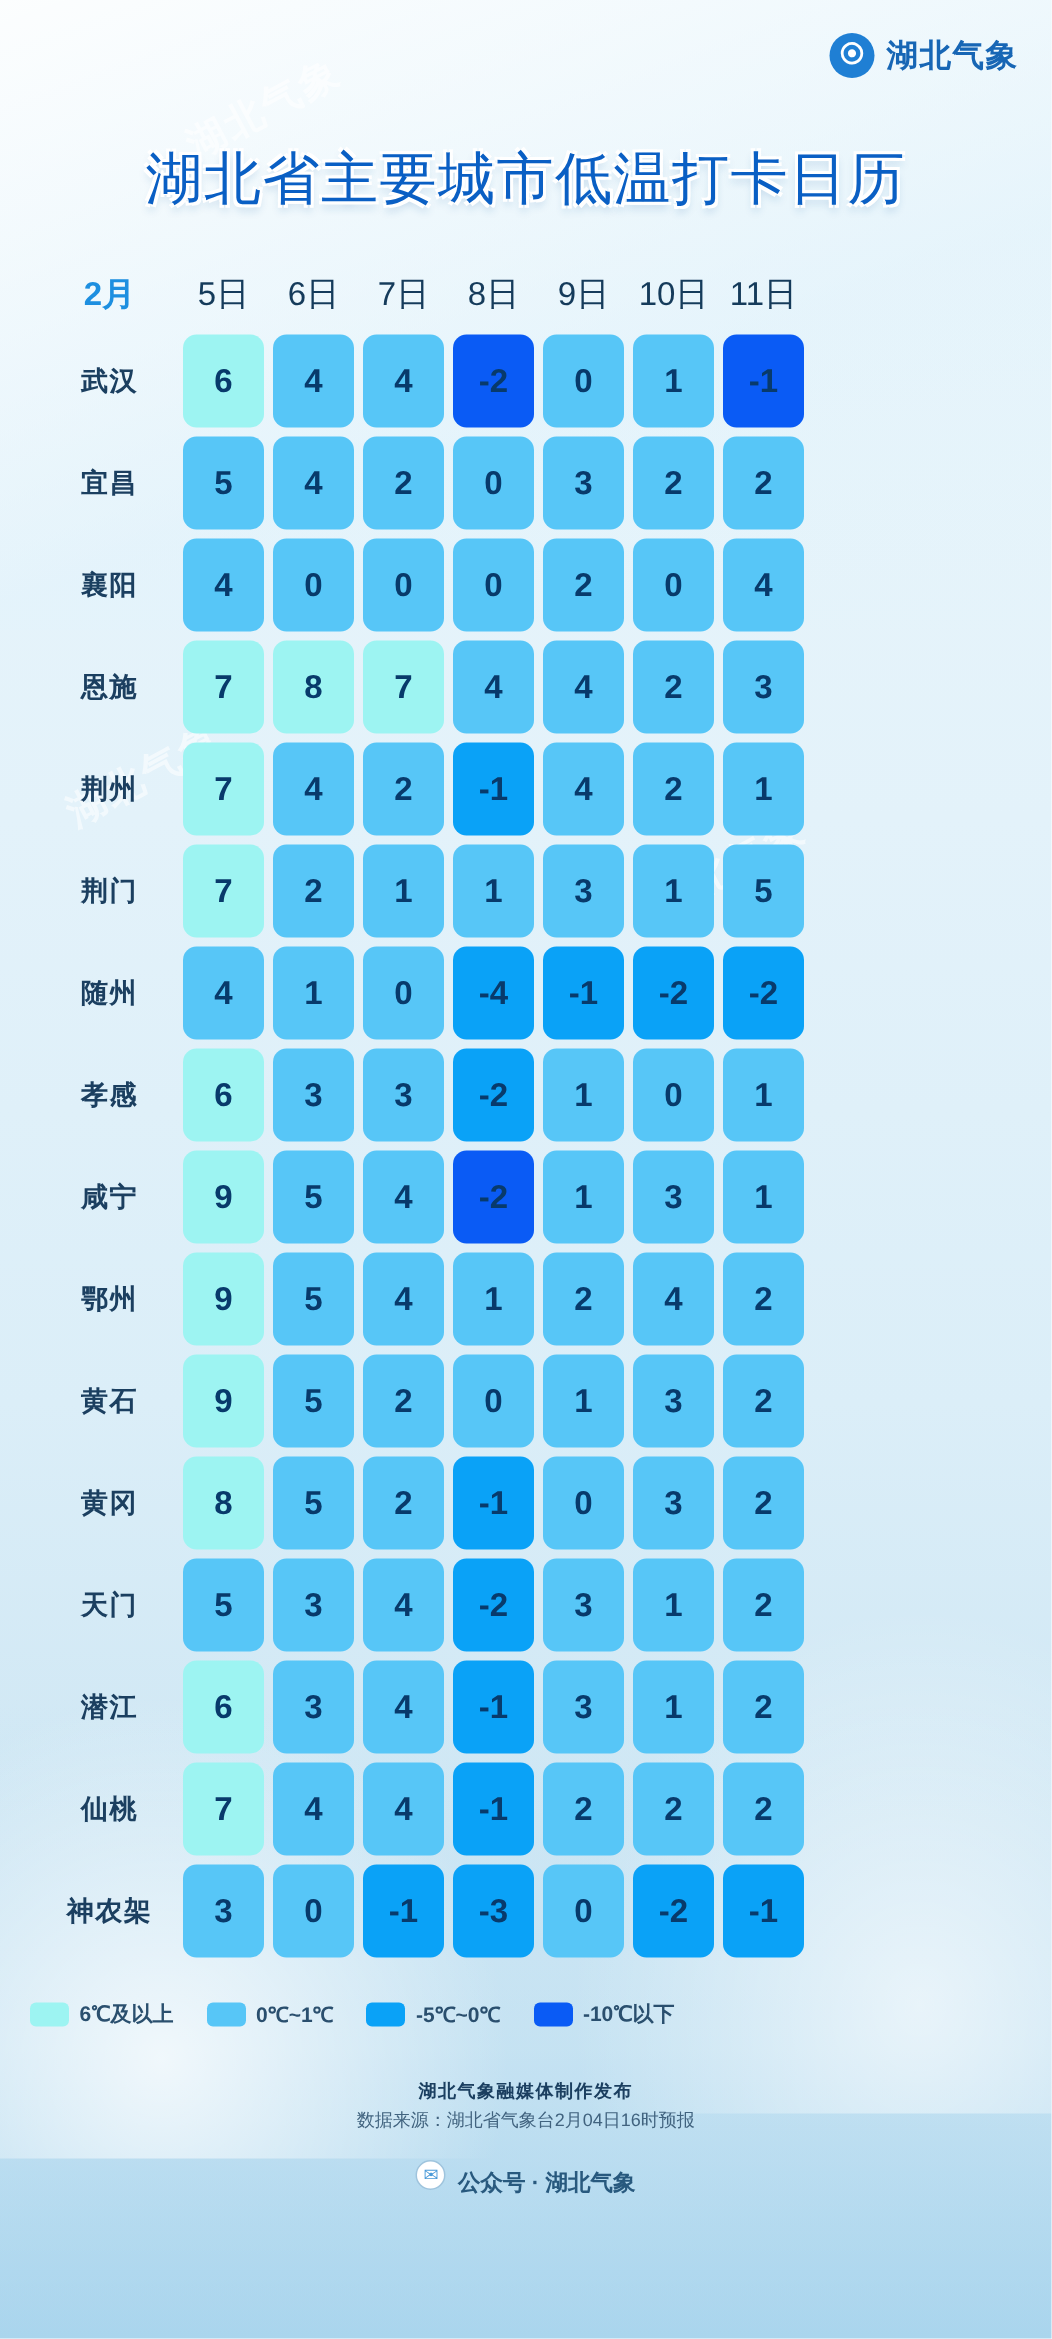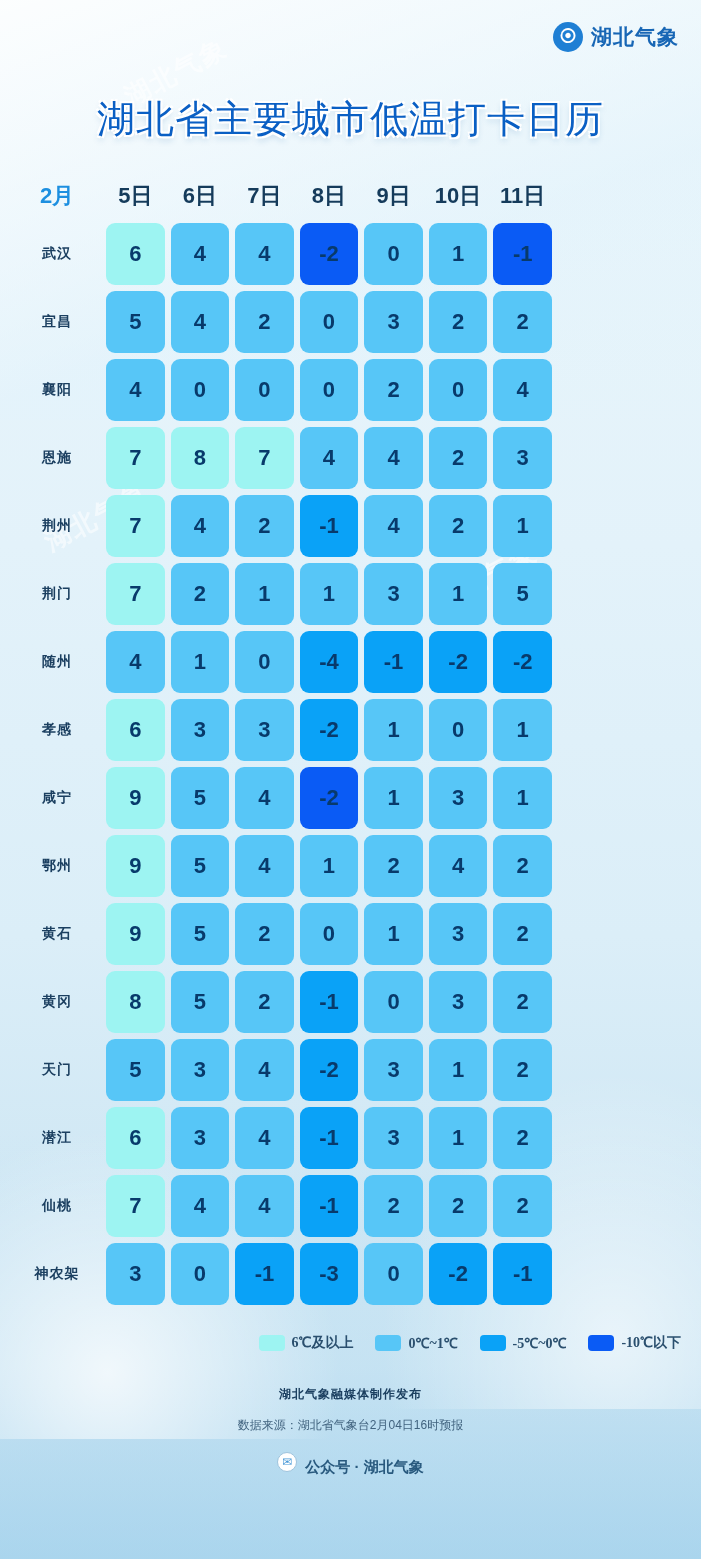--- a/index.html
+++ b/index.html
@@ -82,47 +82,47 @@
       2px 2px 0 #ffffff,
       -2px 2px 0 #ffffff,
       2px -2px 0 #ffffff,
       -2px -2px 0 #ffffff,
       0 4px 6px rgba(20,90,160,0.25);
     margin: 8px 0 30px 0;
   }
   .grid {
     position: relative;
     width: 566px;
-    padding: 0 8px;
+    padding: 0 24px;
   }
   table.cal {
     width: 100%;
     border-collapse: separate;
     border-spacing: 6px 6px;
     table-layout: fixed;
   }
   table.cal th.monthcell {
     width: 86px;
     color: #1d8fe0;
     font-size: 22px;
     font-weight: bold;
     text-align: center;
     padding-bottom: 6px;
   }
   table.cal th.daycell {
     color: #153b5b;
     font-size: 22px;
-    font-weight: bold;
+    font-weight: normal;
     text-align: center;
     padding-bottom: 6px;
   }
   table.cal td.city {
     width: 86px;
     text-align: center;
-    font-size: 14px;
+    font-size: 18px;
     font-weight: bold;
     color: #1b3f60;
     letter-spacing: 1px;
   }
   table.cal td.val {
     height: 62px;
     text-align: center;
     vertical-align: middle;
     font-size: 22px;
     font-weight: bold;
@@ -132,44 +132,43 @@
   
   .t-high { background: #9df4f2; color: #0b5e6e; }   
   .t-mid  { background: #57c6f7; color: #07406b; }   
   .t-low  { background: #0aa2f7; color: #ffffff; }   
   .t-vlow { background: #0a5bf5; color: #ffffff; }   
 
   .legend {
     position: relative;
     margin-top: 22px;
     display: flex;
-    justify-content: flex-end;
+    justify-content: flex-start;
     align-items: center;
     gap: 22px;
     flex-wrap: wrap;
     padding: 0 20px;
-    font-family: Liberation Serif, serif;
   }
   .legend-item { display: flex; align-items: center; gap: 7px; }
   .legend-swatch { width: 26px; height: 16px; border-radius: 4px; }
   .legend-label { font-size: 14px; color: #2a4f6e; font-weight: bold; }
 
   footer.bottom {
     position: relative;
     margin-top: 34px;
     text-align: center;
   }
   .made-by {
     font-size: 12px;
     font-weight: bold;
     color: #1b3f60;
     letter-spacing: 1px;
   }
   .source {
-    margin-top: 14px;
+    margin-top: 2px;
     font-size: 12px;
     color: #41637f;
   }
   .account-row {
     margin-top: 12px;
     display: flex;
     align-items: center;
     justify-content: center;
     gap: 8px;
     padding-bottom: 18px;

